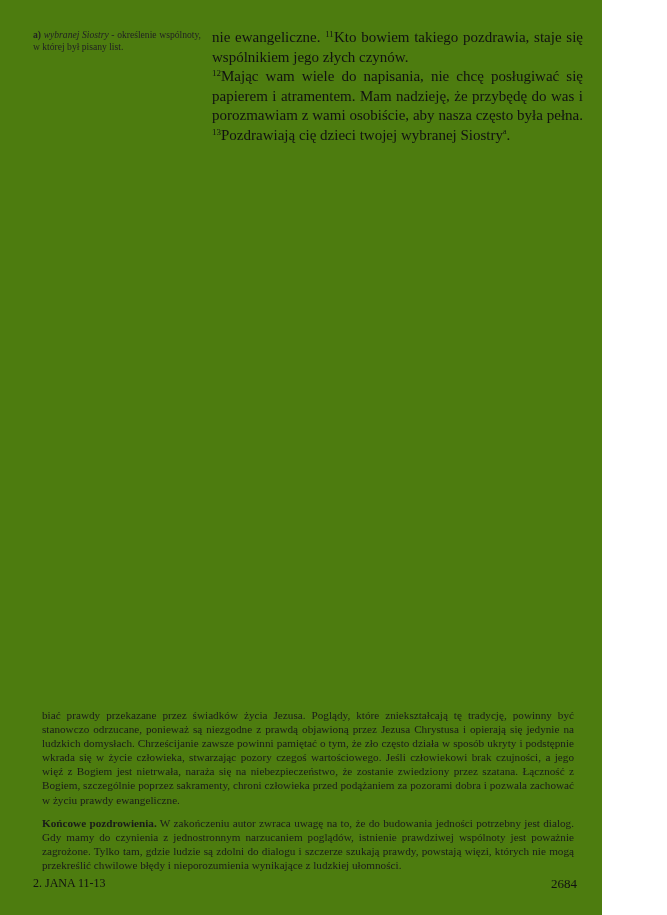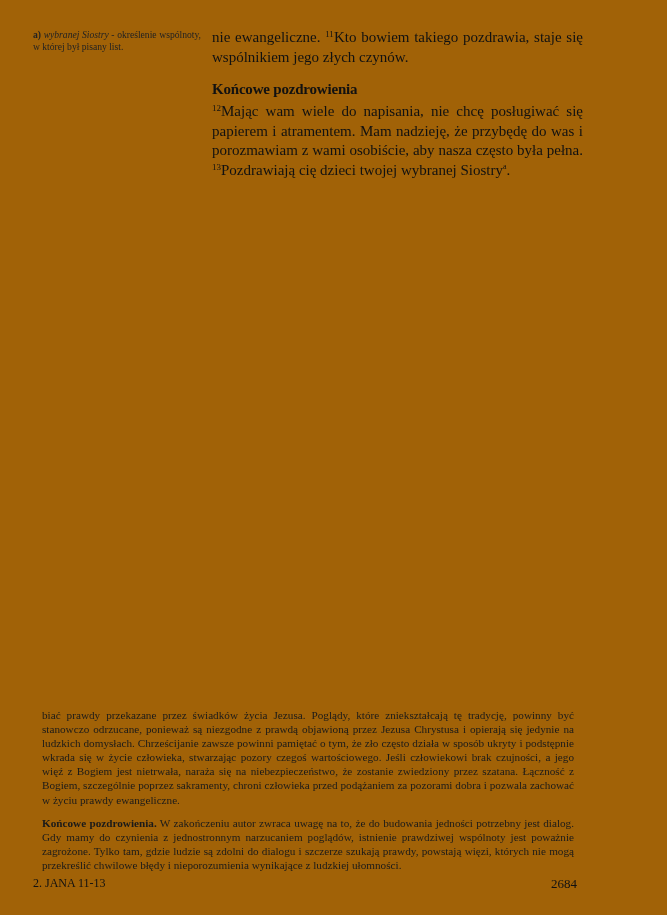--- a/index.html
+++ b/index.html
@@ -1,18 +1,18 @@
 <!DOCTYPE html>
 <html><head>
 <meta charset="utf-8">
 <style>
   html, body { margin: 0; padding: 0; background: #ffffff; }
   body { width: 667px; height: 915px; position: relative; overflow: hidden;
          font-family: "Liberation Serif", "DejaVu Serif", serif; color: #111; }
-  .page { position: absolute; left: 0; top: 0; width: 667px; height: 915px; background: #a16207; }
+  .page { position: absolute; left: 0; top: 0; width: 602px; height: 915px; background: #4d7c0f; }
 
   .margin-note { position: absolute; left: 33px; top: 29px; width: 168px;
                  font-size: 9.6px; line-height: 12px; color: #222; text-align: justify; }
   .margin-note .mark { font-weight: bold; }
   .margin-note .term { font-style: italic; }
 
   .main { position: absolute; left: 212px; top: 28px; width: 371px;
           font-size: 15px; line-height: 19.5px; color: #111; }
   .main p { margin: 0; text-align: justify; }
   .main .verse { font-size: 9px; vertical-align: 5px; line-height: 0; }
@@ -34,21 +34,20 @@
 <div class="page">
 
   <div class="margin-note">
     <span class="mark">a)</span>
     <span class="term">wybranej Siostry</span><span> - określenie wspólnoty, w której był pisany list.</span>
   </div>
 
   <div class="main">
     <p><span>nie ewangeliczne. </span><span class="verse">11</span><span>Kto bowiem takiego pozdrawia, staje się wspólnikiem jego złych czynów.</span></p>
 
-    <h2>Końcowe pozdrowienia</h2>
 
     <p><span class="verse">12</span><span>Mając wam wiele do napisania, nie chcę posługiwać się papierem i atramentem. Mam nadzieję, że przybędę do was i porozmawiam z wami osobiście, aby nasza często była pełna. </span><span class="verse">13</span><span>Pozdrawiają cię dzieci twojej wybranej Siostry</span><span class="fnref">a</span><span>.</span></p>
   </div>
 
   <div class="commentary">
     <p>biać prawdy przekazane przez świadków życia Jezusa. Poglądy, które zniekształcają tę tradycję, powinny być stanowczo odrzucane, ponieważ są niezgodne z prawdą objawioną przez Jezusa Chrystusa i opierają się jedynie na ludzkich domysłach. Chrześcijanie zawsze powinni pamiętać o tym, że zło często działa w sposób ukryty i podstępnie wkrada się w życie człowieka, stwarzając pozory czegoś wartościowego. Jeśli człowiekowi brak czujności, a jego więź z Bogiem jest nietrwała, naraża się na niebezpieczeństwo, że zostanie zwiedziony przez szatana. Łączność z Bogiem, szczególnie poprzez sakramenty, chroni człowieka przed podążaniem za pozorami dobra i pozwala zachować w życiu prawdy ewangeliczne.</p>
     <p><span class="lead">Końcowe pozdrowienia.</span><span> W zakończeniu autor zwraca uwagę na to, że do budowania jedności potrzebny jest dialog. Gdy mamy do czynienia z jednostronnym narzucaniem poglądów, istnienie prawdziwej wspólnoty jest poważnie zagrożone. Tylko tam, gdzie ludzie są zdolni do dialogu i szczerze szukają prawdy, powstają więzi, których nie mogą przekreślić chwilowe błędy i nieporozumienia wynikające z ludzkiej ułomności.</span></p>
   </div>
 
   <div class="footer-left">2. JANA 11-13</div>

